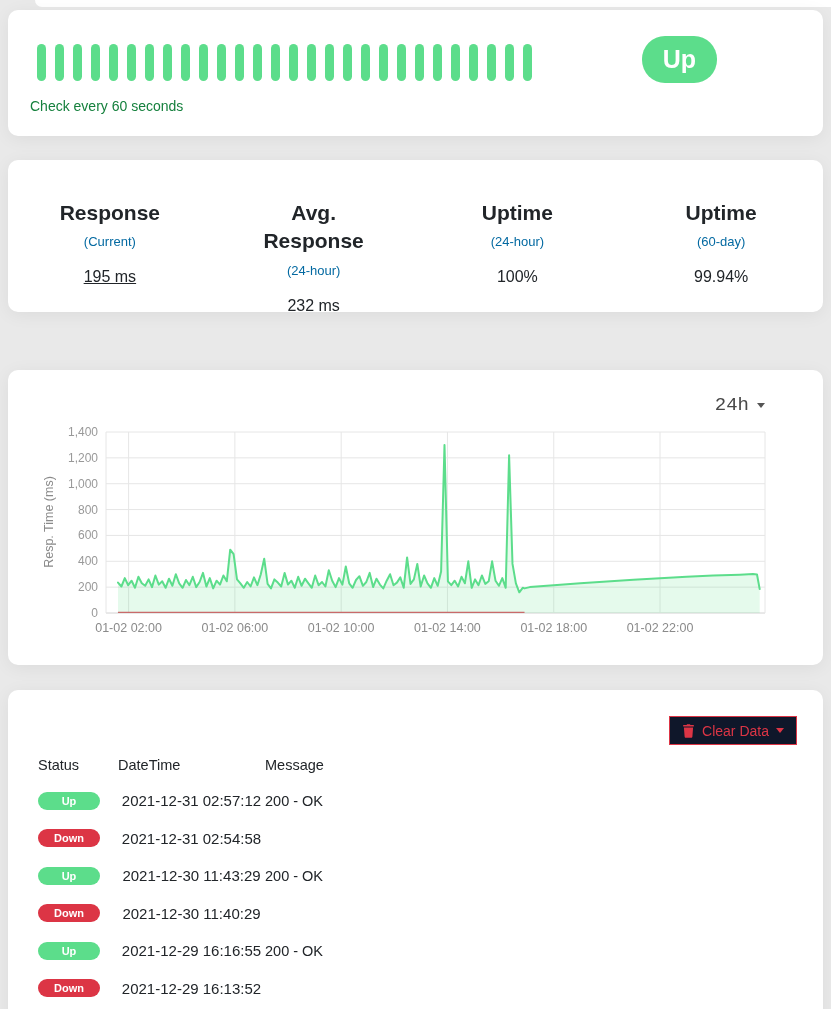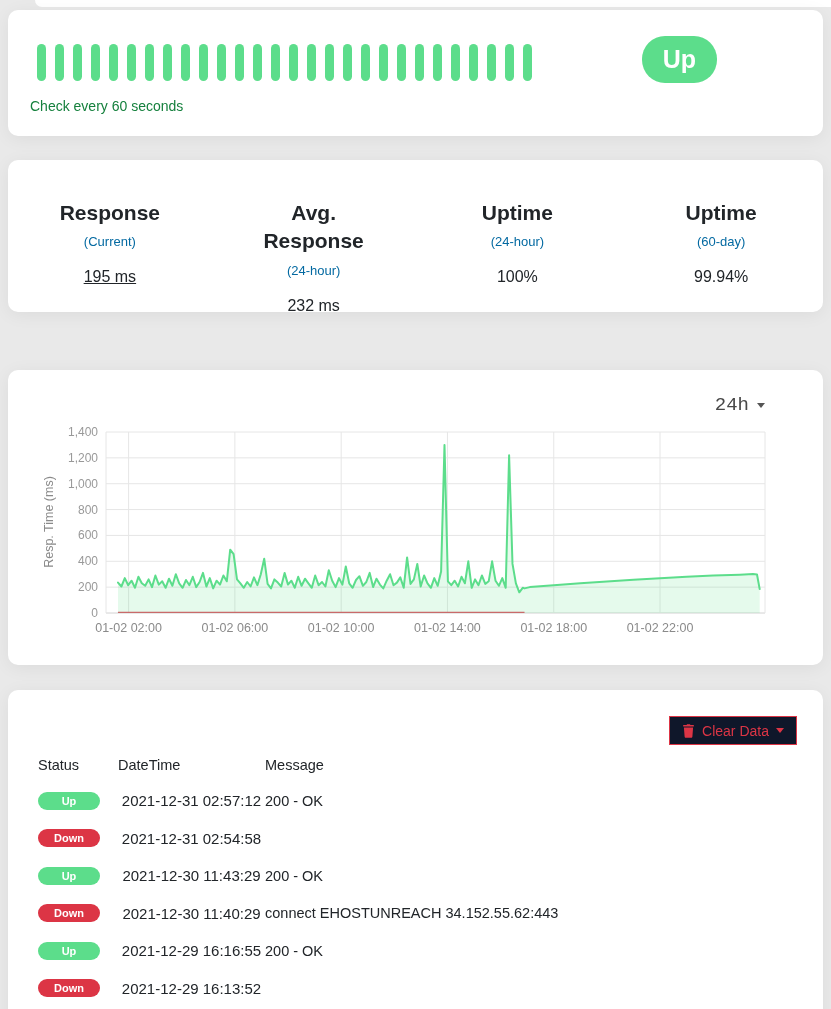--- a/index.html
+++ b/index.html
@@ -226,21 +226,20 @@
           <div class="ev-badge" style="background: rgb(92, 221, 139);">Up</div>
         </div>
         <div class="ev-dt">2021-12-30 11:43:29</div>
         <div class="ev-msg">200 - OK</div>
       </div>
       <div class="ev-row">
         <div>
           <div class="ev-badge" style="background: rgb(220, 53, 69);">Down</div>
         </div>
         <div class="ev-dt">2021-12-30 11:40:29</div>
-        <div class="ev-msg">connect EHOSTUNREACH 34.152.55.62:443</div>
       </div>
       <div class="ev-row">
         <div>
           <div class="ev-badge" style="background: rgb(92, 221, 139);">Up</div>
         </div>
         <div class="ev-dt">2021-12-29 16:16:55</div>
         <div class="ev-msg">200 - OK</div>
       </div>
       <div class="ev-row">
         <div>

